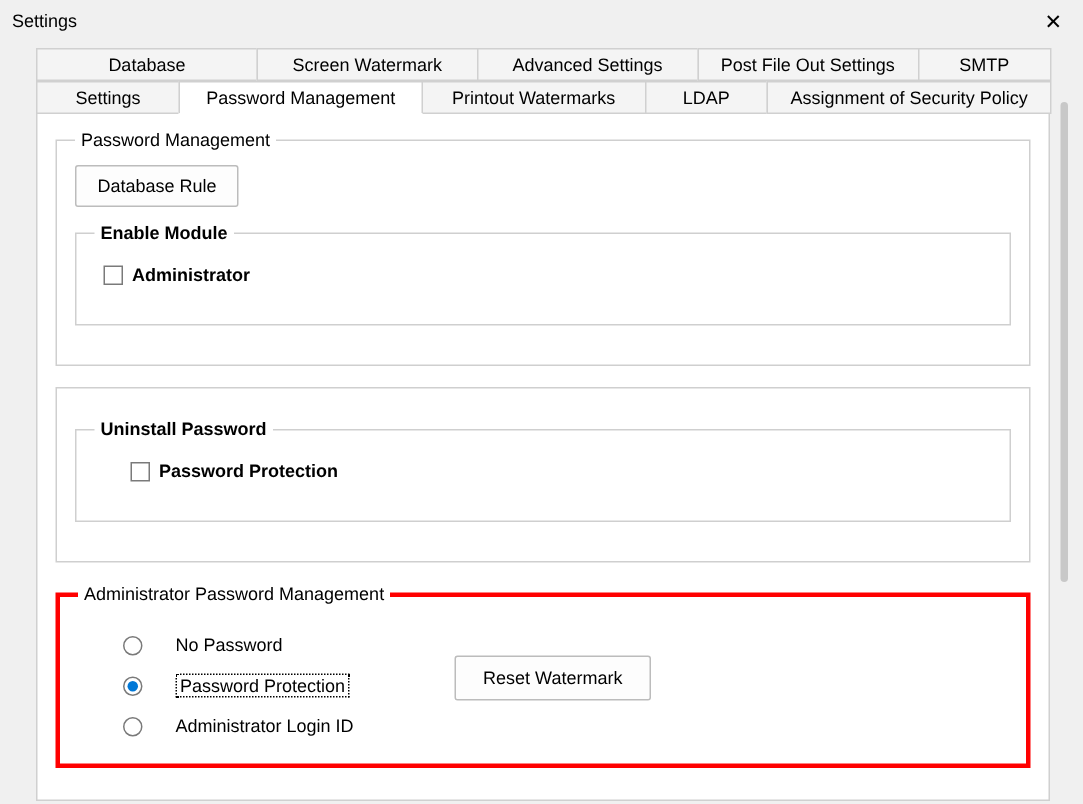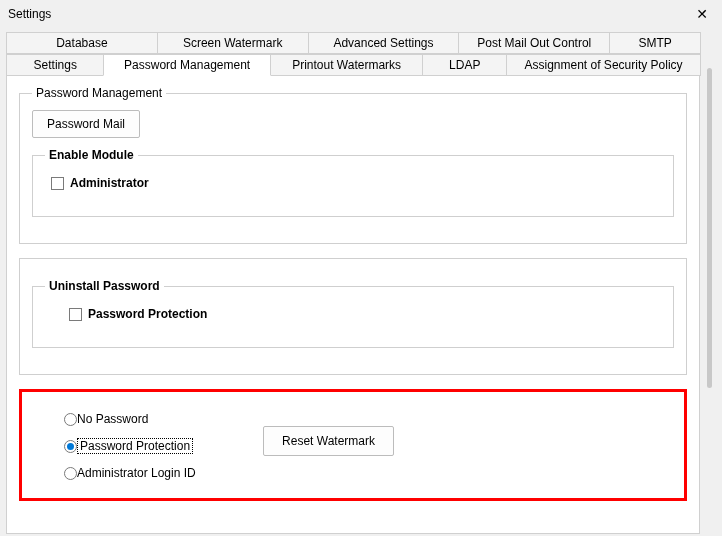--- a/index.html
+++ b/index.html
@@ -24,21 +24,21 @@
       color: #000;
     }
     .close-icon {
       font-size: 14px;
       cursor: pointer;
       padding: 2px 6px;
       font-family: Arial, sans-serif;
     }
     .content-wrap {
       display: flex;
-      padding: 6px 6px 0 6px;
+      padding: 6px 6px 0 24px;
       height: calc(536px - 28px);
     }
     .main-col {
       flex: 1;
       background: #f0f0f0;
     }
     .tabstrip {
       display: flex;
       flex-wrap: wrap;
       margin-bottom: 0;
@@ -113,21 +113,21 @@
     .cb {
       width: 13px;
       height: 13px;
       border: 1px solid #7a7a7a;
       background: #fff;
       display: inline-block;
     }
     .radio-row {
       display: flex;
       align-items: center;
-      gap: 0;
+      gap: 22px;
       margin-left: 30px;
       margin-top: 10px;
     }
     .radio {
       width: 13px;
       height: 13px;
       border: 1px solid #7a7a7a;
       border-radius: 50%;
       background: #fff;
       display: inline-flex;
@@ -177,57 +177,58 @@
 </div>
 
 <div class="content-wrap">
   <div class="main-col">
 
     <div class="tabstrip">
       <div class="tabrow">
         <div class="tab">Database</div>
         <div class="tab">Screen Watermark</div>
         <div class="tab">Advanced Settings</div>
-        <div class="tab">Post Mail Out Control</div>
+        <div class="tab">Post File Out Settings</div>
         <div class="tab" style="flex:0.6">SMTP</div>
       </div>
       <div class="tabrow">
         <div class="tab" style="flex:0.7">Settings</div>
         <div class="tab active" style="flex:1.2">Password Management</div>
         <div class="tab" style="flex:1.1">Printout Watermarks</div>
         <div class="tab" style="flex:0.6">LDAP</div>
         <div class="tab" style="flex:1.4">Assignment of Security Policy</div>
       </div>
     </div>
 
     <div class="tab-panel">
 
       <fieldset>
         <legend>Password Management</legend>
-        <button class="btn">Password Mail</button>
+        <button class="btn">Database Rule</button>
         <fieldset class="inner-fieldset">
           <legend>Enable Module</legend>
           <div class="checkbox-row">
             <span class="cb"></span>
             <span>Administrator</span>
           </div>
         </fieldset>
       </fieldset>
 
       <fieldset>
         <fieldset class="inner-fieldset">
           <legend>Uninstall Password</legend>
           <div class="checkbox-row indent">
             <span class="cb"></span>
             <span>Password Protection</span>
           </div>
         </fieldset>
       </fieldset>
 
       <fieldset class="highlight">
+        <legend style="background:#fff">Administrator Password Management</legend>
 
         <div class="radio-row">
           <span class="radio"></span>
           <span>No Password</span>
         </div>
 
         <div class="radio-flex">
           <div class="radio-row">
             <span class="radio checked"></span>
             <span class="radio-label-focus">Password Protection</span>

